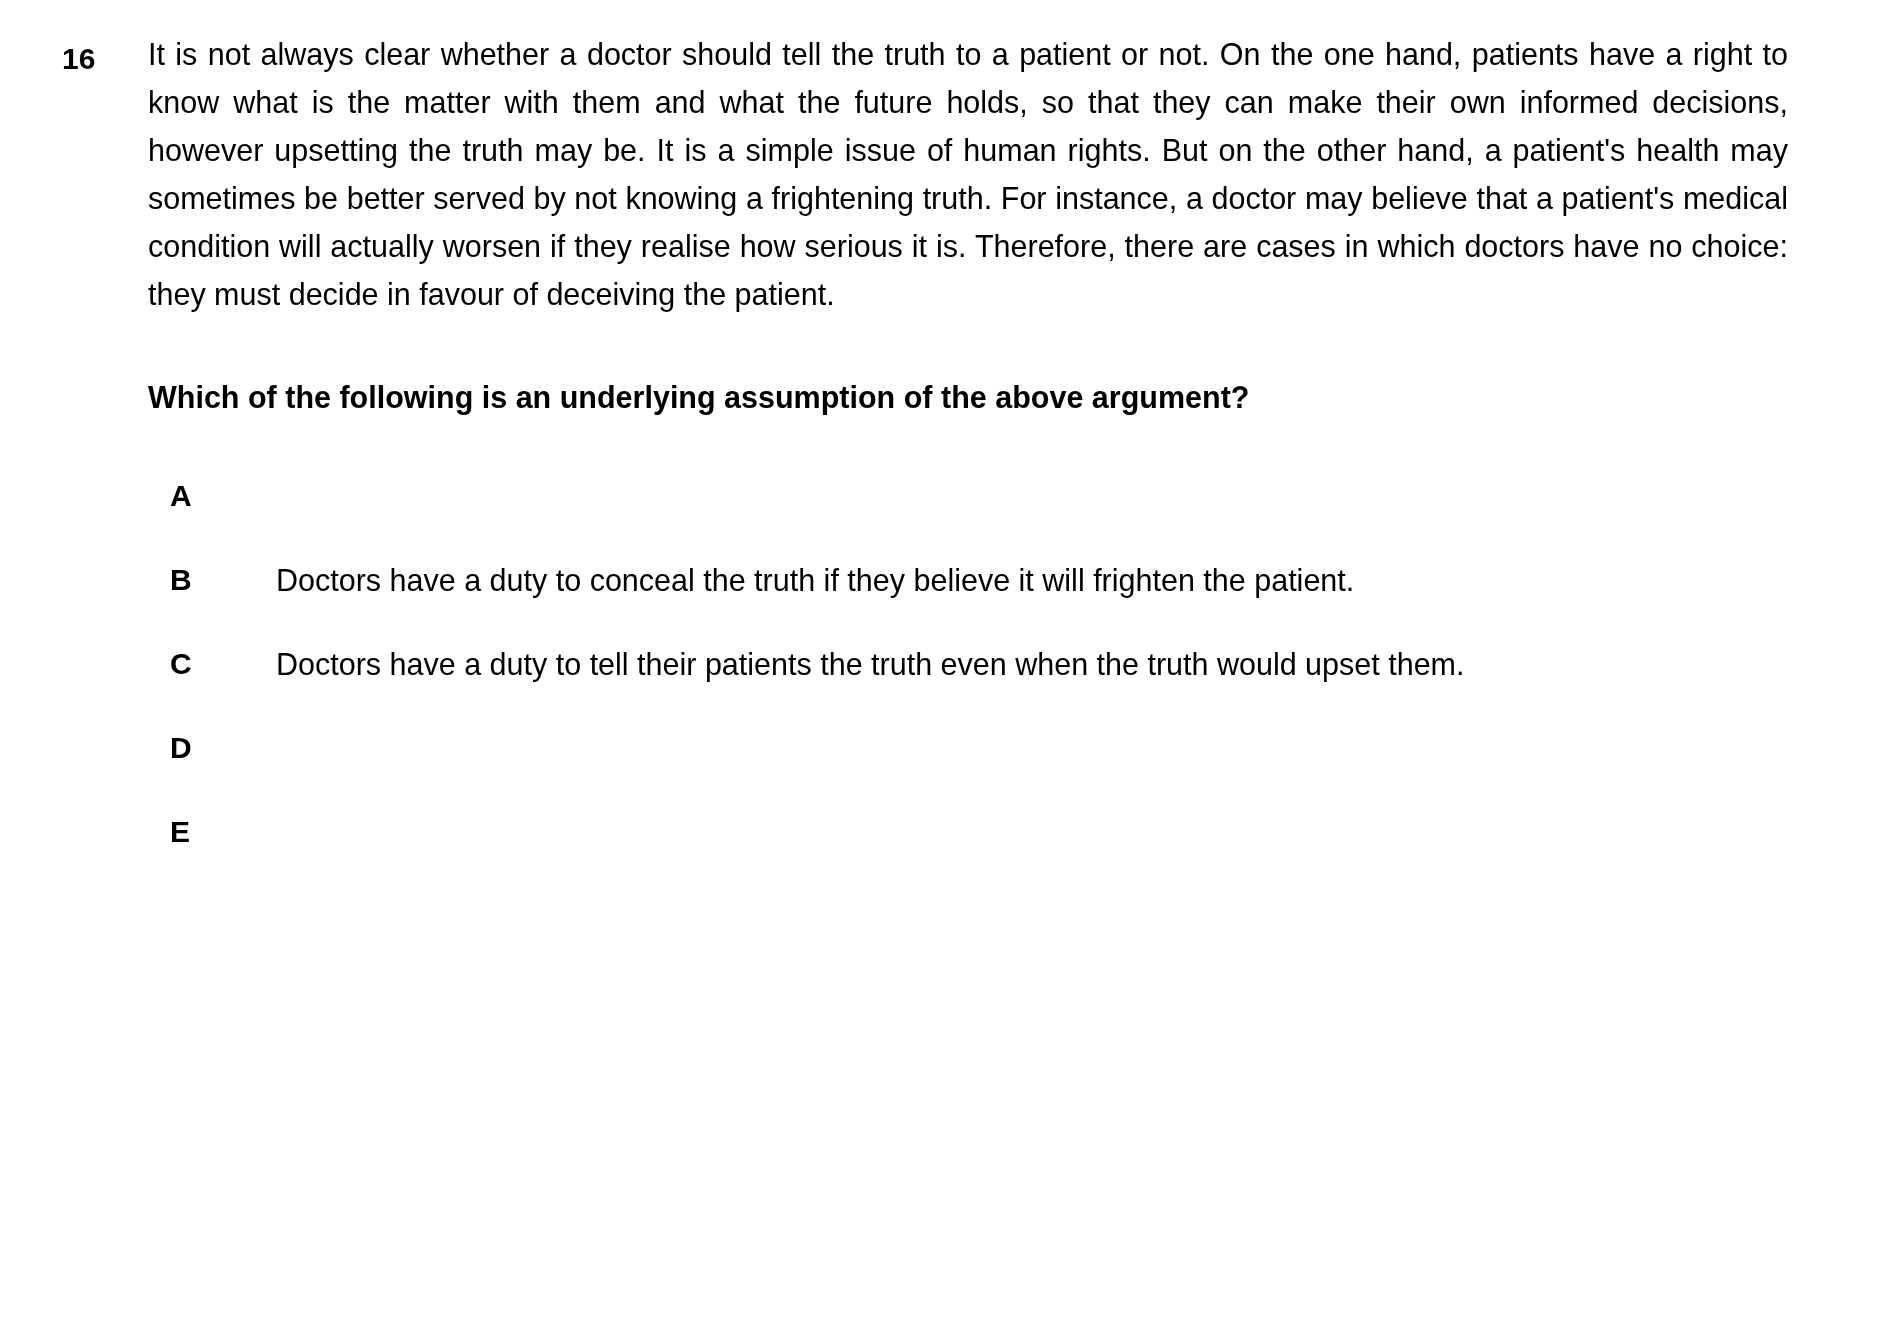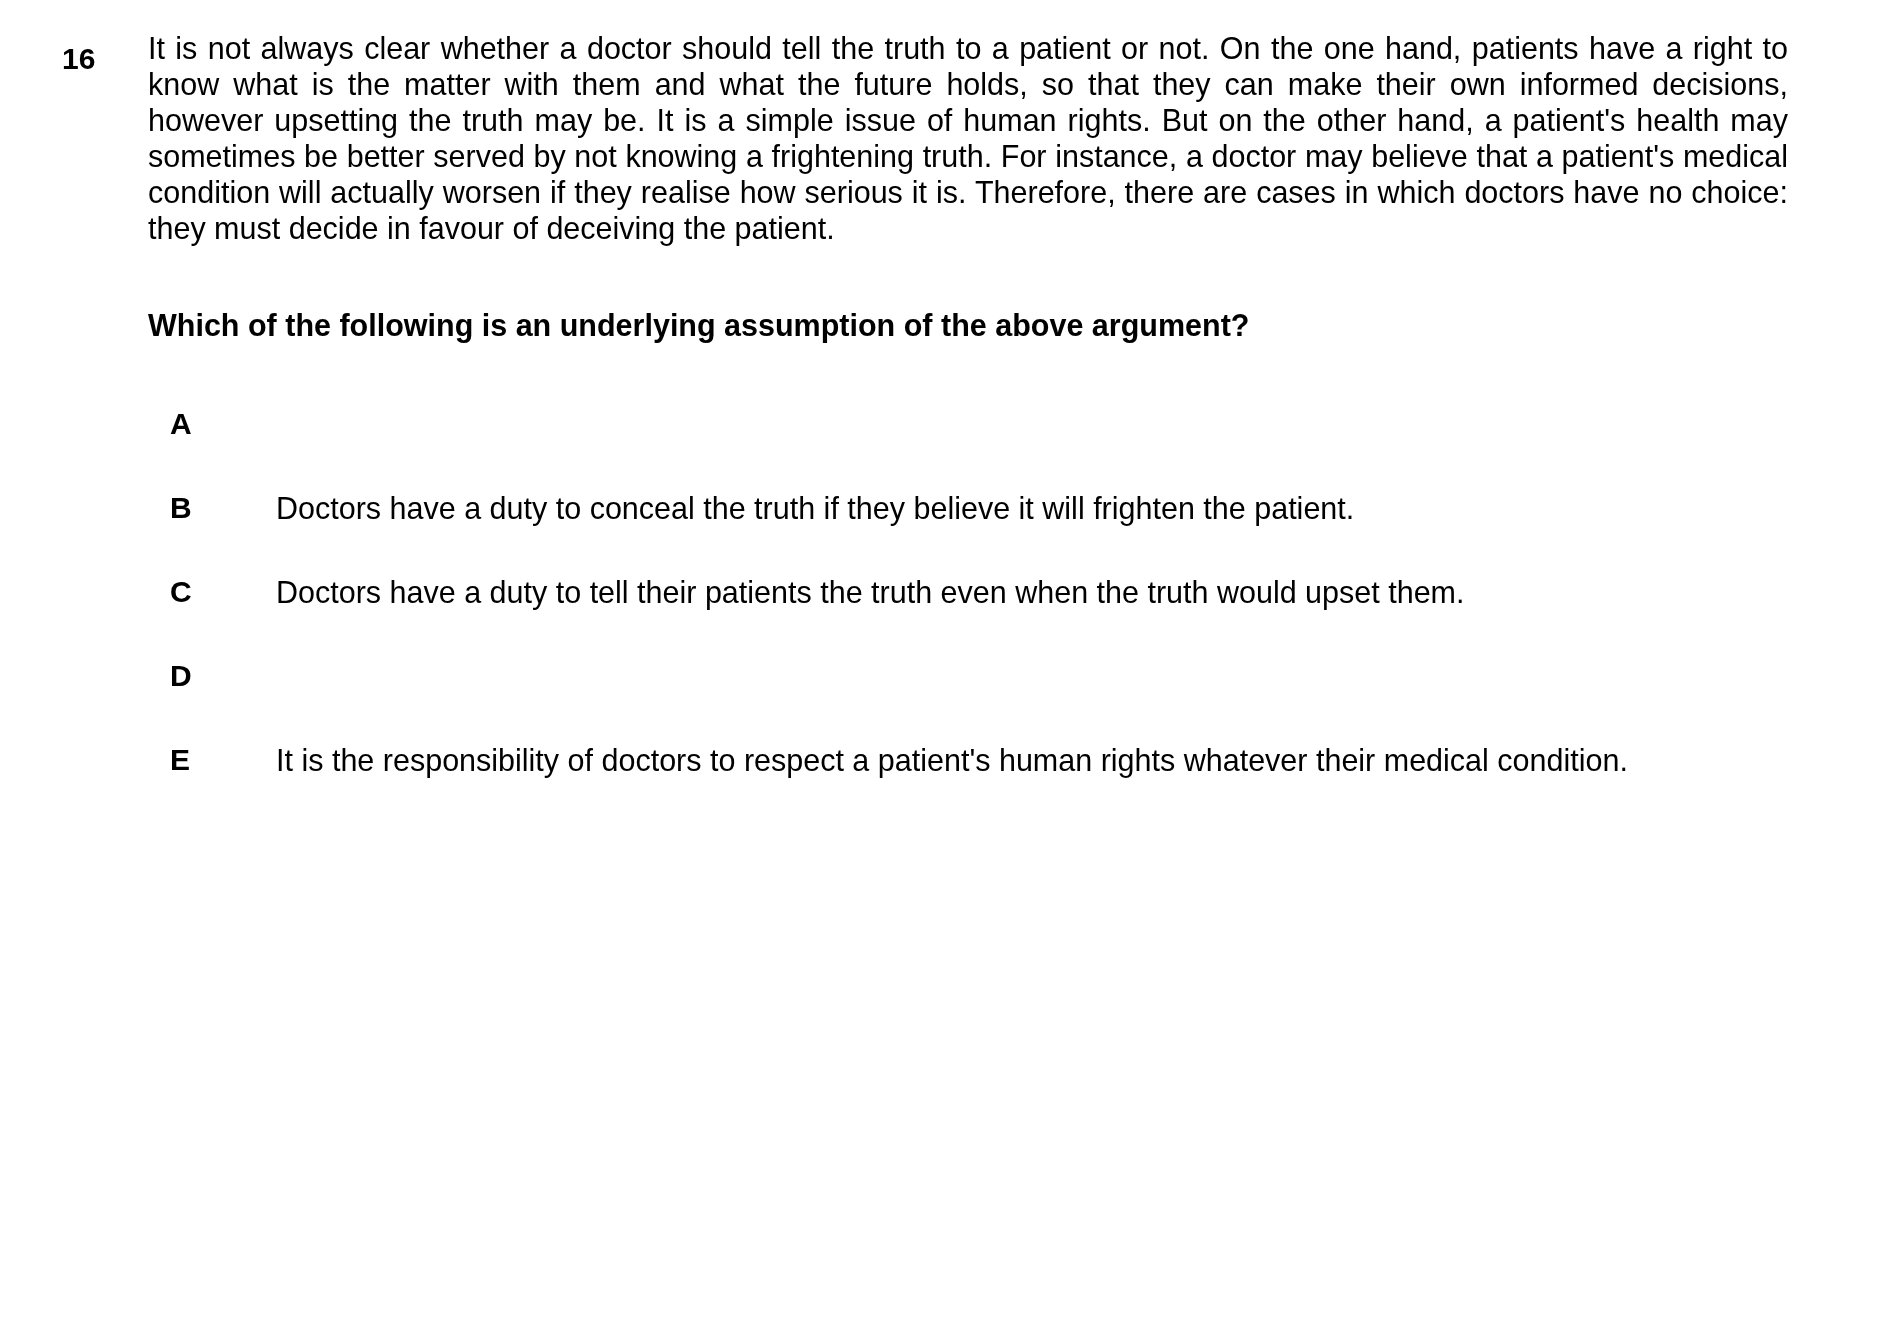--- a/index.html
+++ b/index.html
@@ -35,21 +35,21 @@
     text-align: left;
     padding-left: 8px;
     box-sizing: border-box;
   }
   .q-body {
     flex: 1 1 auto;
     max-width: 1650px;
   }
   .stem {
     font-size: 30.5px;
-    line-height: 36px;
+    line-height: 48px;
     text-align: justify;
     text-justify: inter-word;
     margin: 0;
     width: 1640px;
   }
   .lead {
     font-size: 30.5px;
     line-height: 58px;
     margin: 50px 0 0 0;
     text-align: left;
@@ -103,18 +103,17 @@
         </div>
         <div class="option">
           <div class="opt-letter">C</div>
           <div class="opt-text">Doctors have a duty to tell their patients the truth even when the truth would upset them.</div>
         </div>
         <div class="option">
           <div class="opt-letter">D</div>
         </div>
         <div class="option">
           <div class="opt-letter">E</div>
-          <div class="opt-text">It is the responsibility of doctors to respect a patient's human rights whatever their medical condition.</div>
         </div>
       </div>
     </div>
   </div>
 </div>
 
 </body></html>

